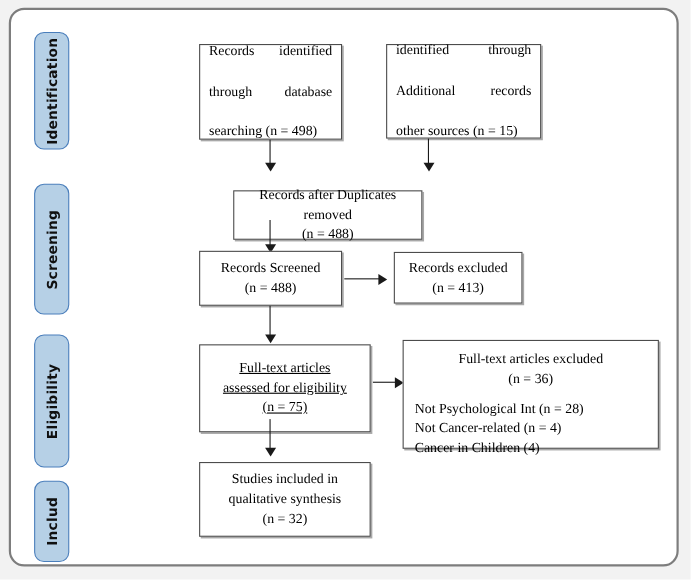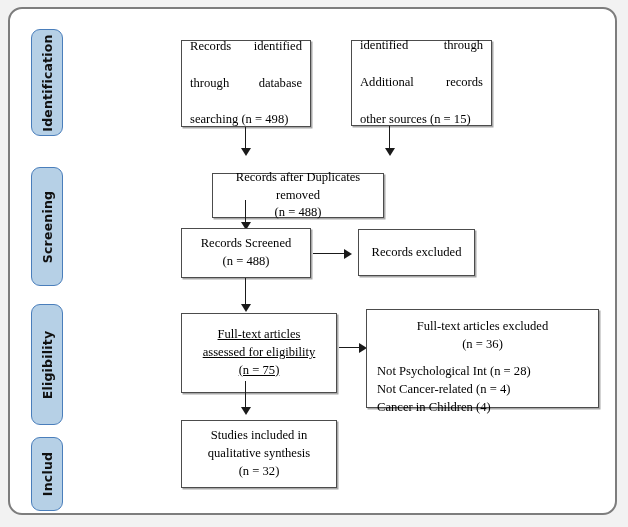--- a/index.html
+++ b/index.html
@@ -158,20 +158,21 @@
   <div class="fbox center-txt" style="left:181px; top:228px; width:130px; height:50px;">
     <span class="line">Records Screened</span>
     <span class="line">(n = 488)</span>
   </div>
 
   <div class="hline" style="left:313px; top:253px; width:33px;"></div>
   <div class="arrow-right" style="left:344px; top:249px;"></div>
 
   <div class="fbox center-txt" style="left:358px; top:229px; width:117px; height:47px;">
     <span class="line">Records excluded</span>
+    <span class="line">(n = 413)</span>
   </div>
 
   <div class="vline" style="left:245px; top:278px; height:30px;"></div>
   <div class="arrow-down" style="left:241px; top:304px;"></div>
 
   <div class="fbox center-txt" style="left:181px; top:313px; width:156px; height:80px;text-decoration:underline;">
     <span class="line">Full-text articles</span>
     <span class="line">assessed for eligibility</span>
     <span class="line">(n = 75)</span>
   </div>

